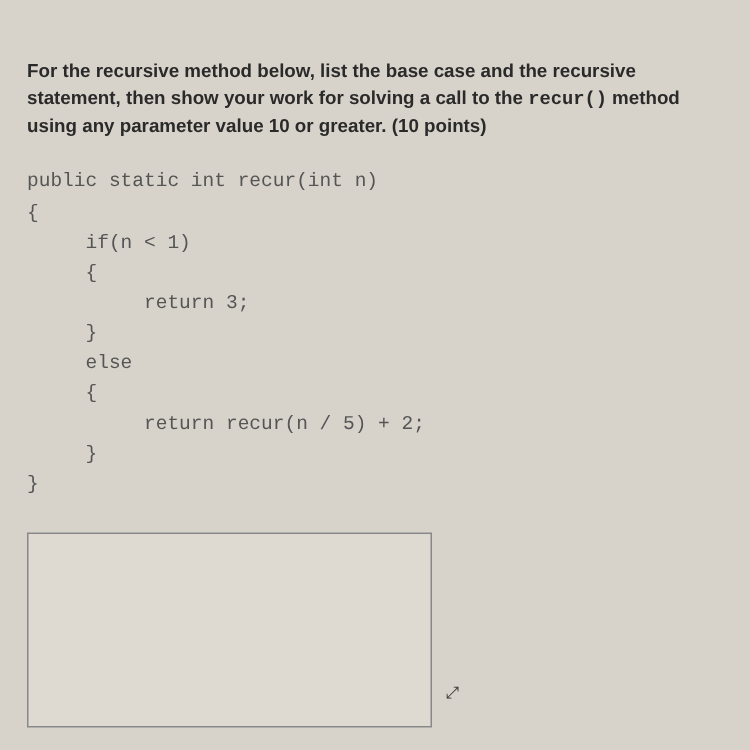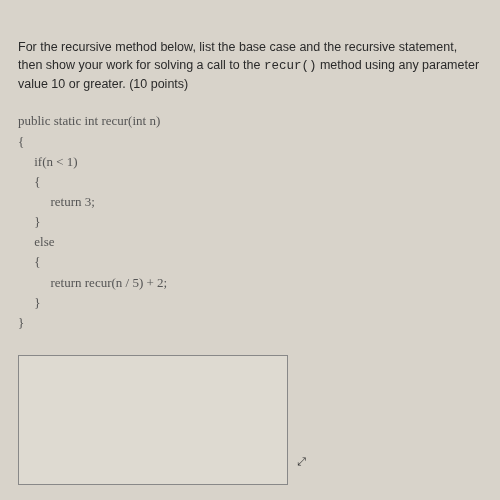--- a/index.html
+++ b/index.html
@@ -13,27 +13,28 @@
       background: #d8d3ca;
       font-family: Arial, sans-serif;
       padding: 38px 18px 18px 18px;
       overflow: hidden;
     }
     .question-text {
       font-size: 12.5px;
       line-height: 1.45;
       color: #2a2a2a;
       margin-bottom: 18px;
+      font-weight: bold;
     }
     .inline-code {
       font-family: 'Courier New', monospace;
       font-size: 12.5px;
     }
     .code-block {
-      font-family: Liberation Serif, serif;
+      font-family: Liberation Mono, monospace;
       font-size: 13px;
       line-height: 1.55;
       color: #555;
       white-space: pre;
       margin-bottom: 22px;
     }
     .answer-box-wrapper {
       position: relative;
       width: 270px;
     }

